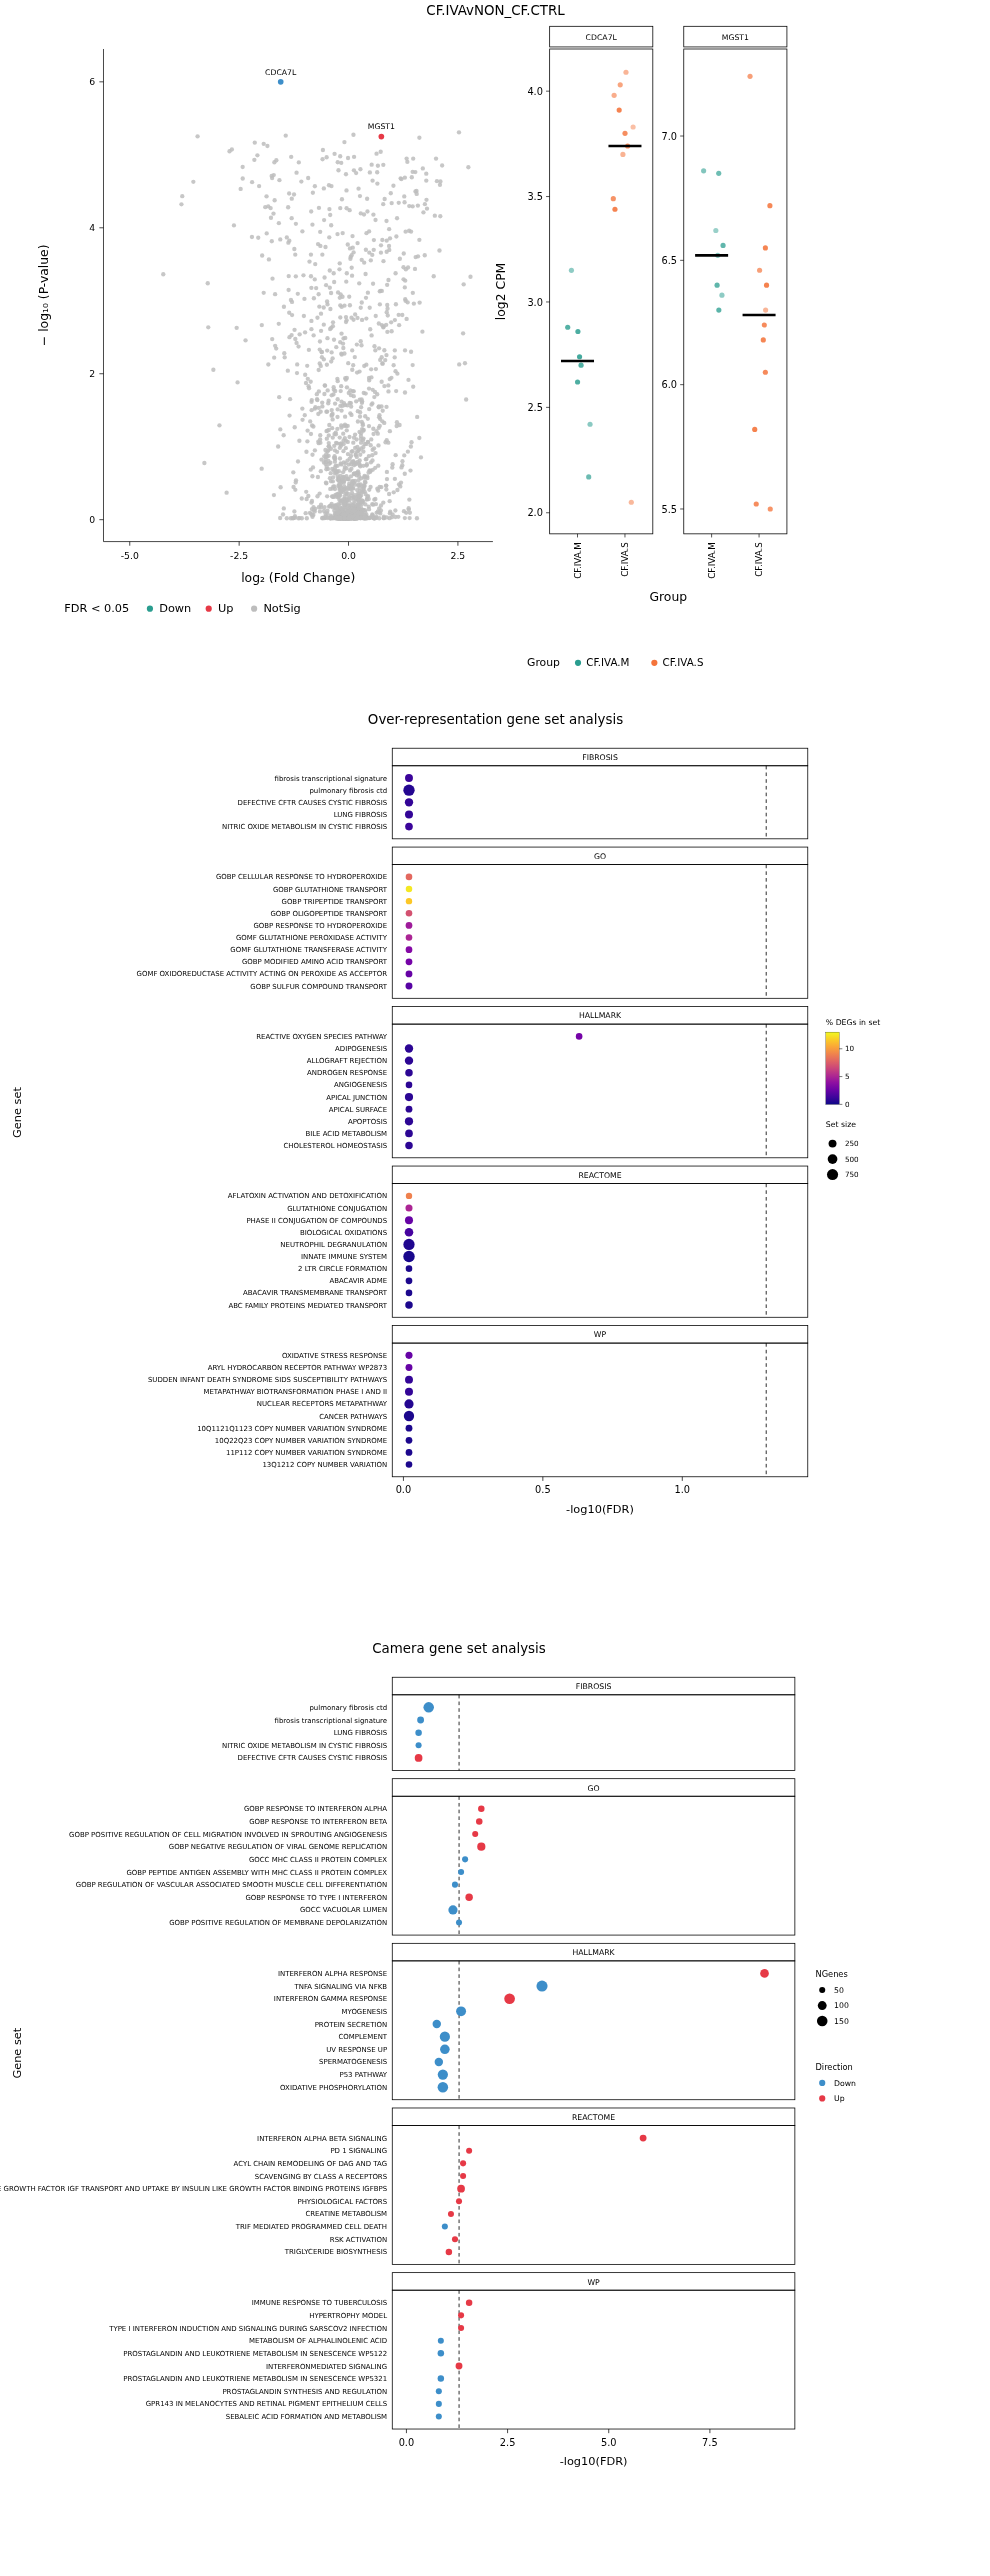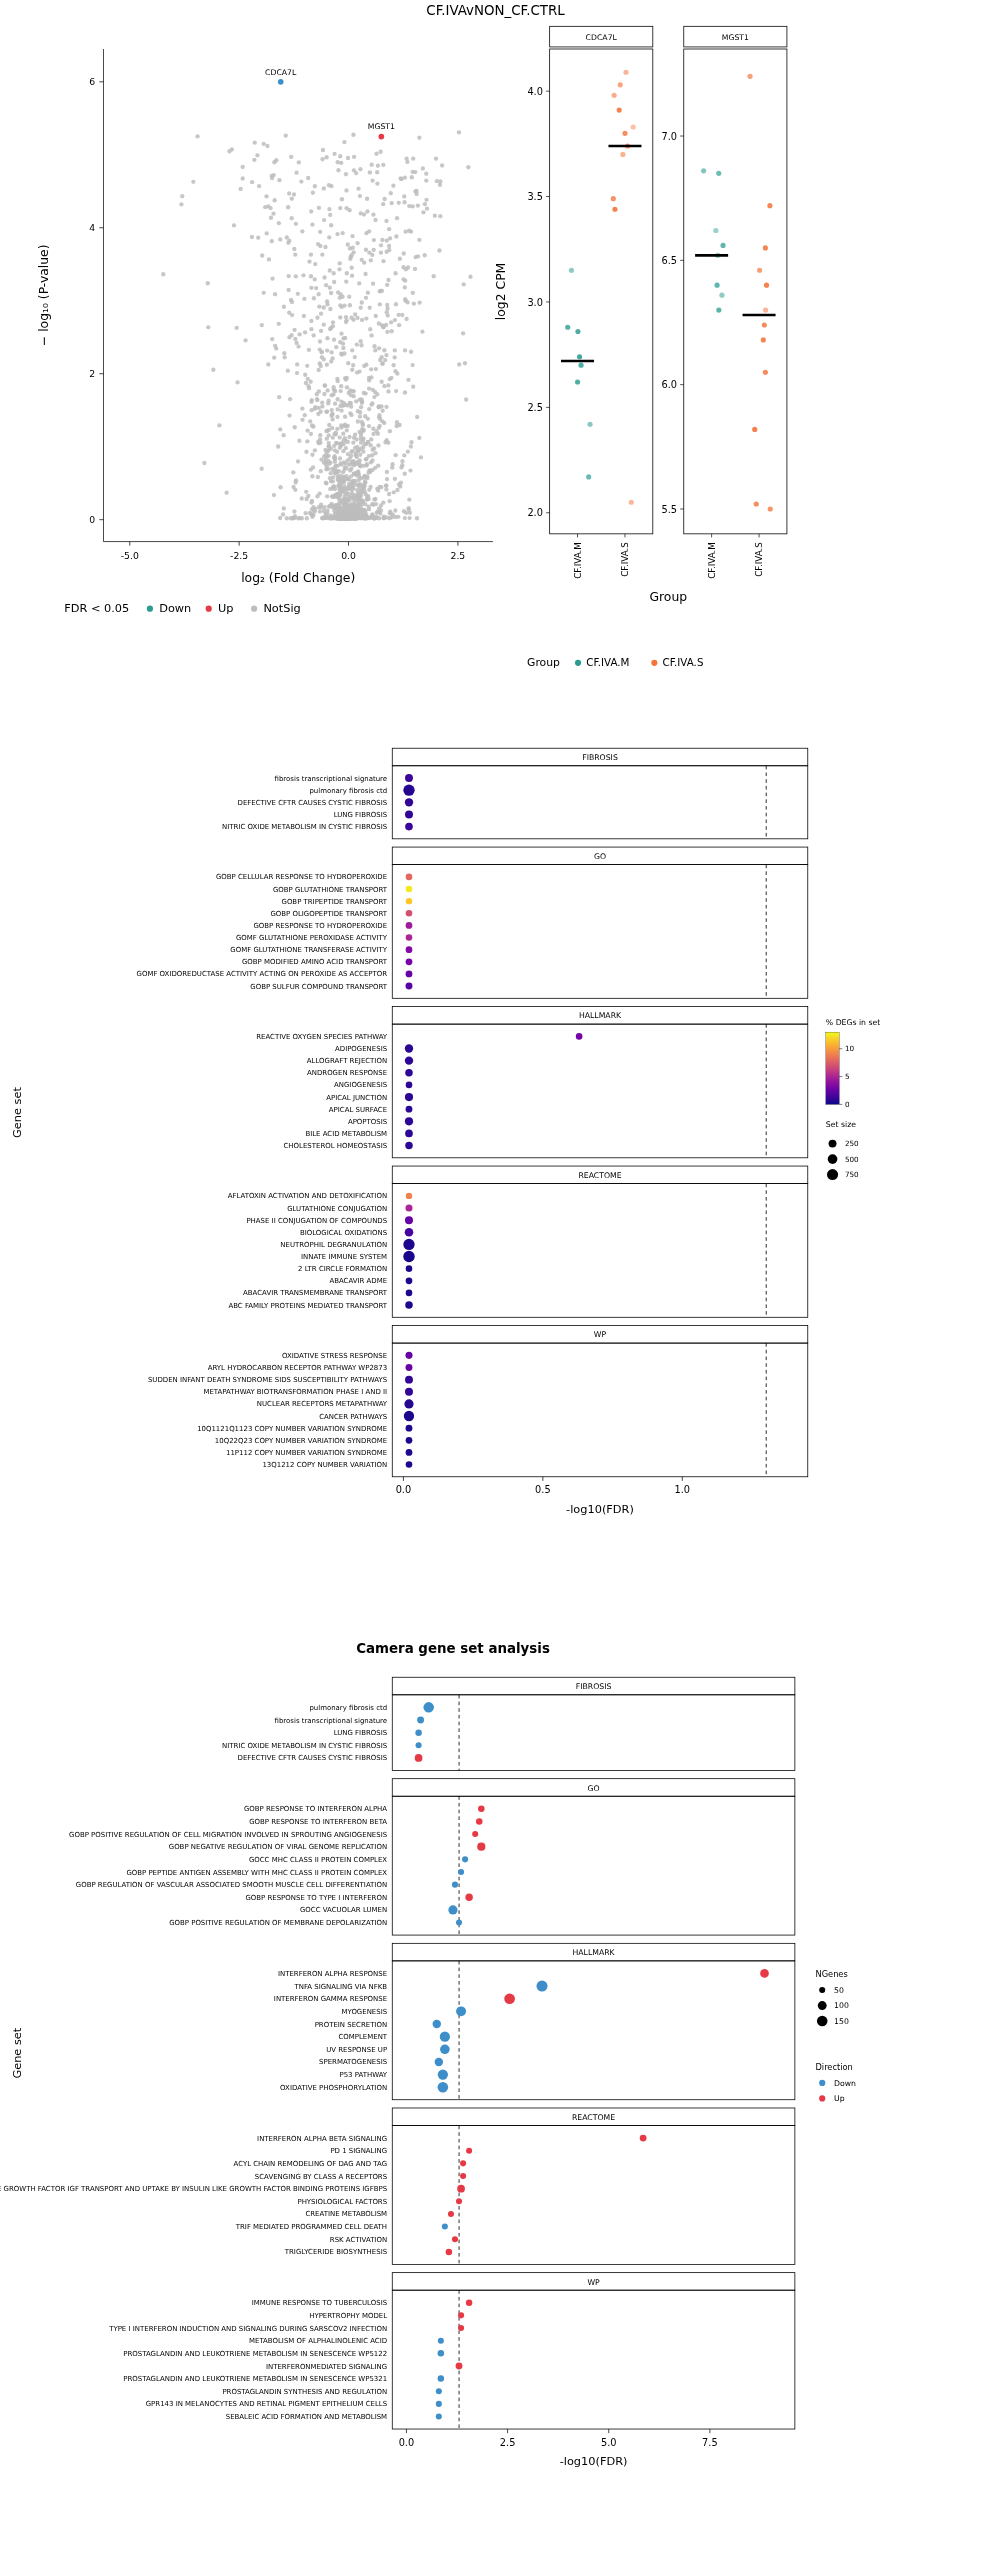--- a/index.html
+++ b/index.html
@@ -1622,20 +1622,21 @@
       <text x="1295" y="1165" text-anchor="middle" font-size="24">Group</text>
       <text x="1085" y="1292" font-size="21" text-anchor="end">Group</text>
       <circle cx="1120" cy="1285" r="6" fill="#2a9d8f"></circle>
       <text x="1136" y="1292" font-size="20">CF.IVA.M</text>
       <circle cx="1268" cy="1285" r="6" fill="#f4743b"></circle>
       <text x="1284" y="1292" font-size="20">CF.IVA.S</text>
     </svg>
 </div>
 
 <div class="panel" style="left:0;top:712px;width:991px;height:877px;">
+  <div class="title" style="position:absolute;left:0;top:0;width:991px;">Over-representation gene set analysis</div>
   <svg id="svg-ora" width="991" height="857" viewBox="0 0 1920 1660">
       <rect x="760" y="70" width="805" height="34" class="strip"></rect>
       <text x="1162.5" y="93" class="striptxt" font-size="16">FIBROSIS</text>
       <rect x="760" y="104" width="805" height="141.5" class="frame"></rect>
       <line x1="1484.5" y1="104" x2="1484.5" y2="245.5" stroke="#000" stroke-width="1.6" stroke-dasharray="7,6"></line>
       <text x="750" y="132.75" class="gs-label">fibrosis transcriptional signature</text>
       <circle cx="792.4" cy="127.8" r="7.692627457812106" fill="rgb(59,4,154)"></circle>
       <text x="750" y="156.25" class="gs-label">pulmonary fibrosis ctd</text>
       <circle cx="792.4" cy="151.3" r="11" fill="rgb(36,6,145)"></circle>
       <text x="750" y="179.75" class="gs-label">DEFECTIVE CFTR CAUSES CYSTIC FIBROSIS</text>
@@ -1775,21 +1776,21 @@
       <circle cx="1613" cy="836" r="7.692627457812106" fill="#000"></circle>
       <text x="1637" y="841" font-size="14">250</text>
       <circle cx="1613" cy="866" r="9.429270612815712" fill="#000"></circle>
       <text x="1637" y="871" font-size="14">500</text>
       <circle cx="1613" cy="896" r="10.761843774138907" fill="#000"></circle>
       <text x="1637" y="901" font-size="14">750</text>
     </svg>
 </div>
 
 <div class="panel" style="left:0;top:1641px;width:991px;height:934px;">
-  <div class="title" style="position:absolute;left:10px;top:0;width:886px;font-weight:bold;">Camera gene set analysis</div>
+  <div class="title" style="position:absolute;left:16px;top:0;width:886px;">Camera gene set analysis</div>
   <svg id="svg-camera" width="991" height="919" viewBox="0 0 1920 1780">
       <rect x="760" y="70" width="780" height="34" class="strip"></rect>
       <text x="1150" y="93" class="striptxt" font-size="16">FIBROSIS</text>
       <rect x="760" y="104" width="780" height="146.5" class="frame"></rect>
       <line x1="889.4251256281407" y1="104" x2="889.4251256281407" y2="250.5" stroke="#000" stroke-width="1.6" stroke-dasharray="7,6"></line>
       <text x="750" y="133.25" class="gs-label">pulmonary fibrosis ctd</text>
       <circle cx="830.6" cy="128.3" r="10.204836822995428" fill="#3d8ec9"></circle>
       <text x="750" y="157.75" class="gs-label">fibrosis transcriptional signature</text>
       <circle cx="814.9" cy="152.8" r="6.64575131106459" fill="#3d8ec9"></circle>
       <text x="750" y="182.25" class="gs-label">LUNG FIBROSIS</text>

